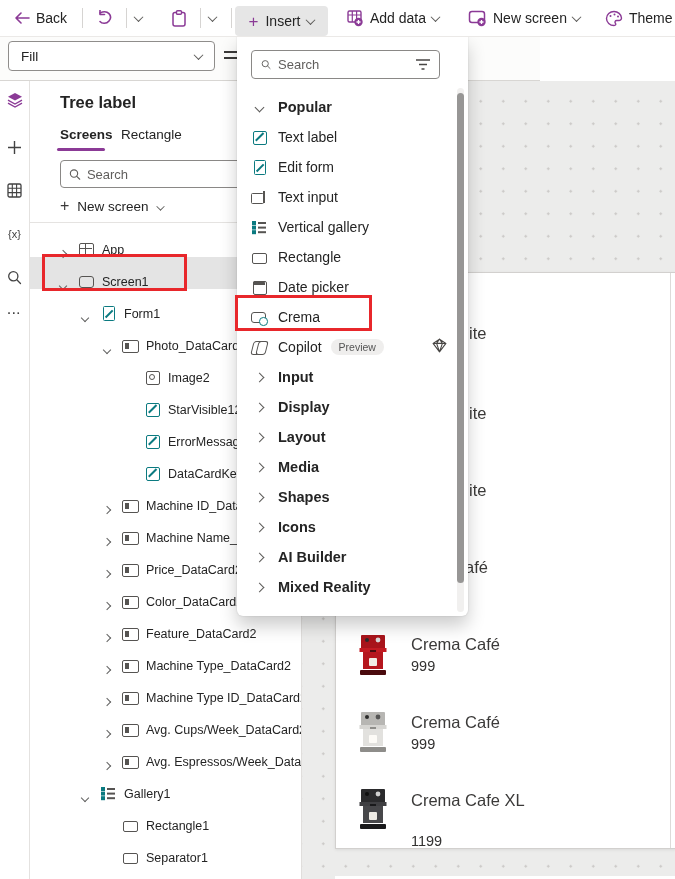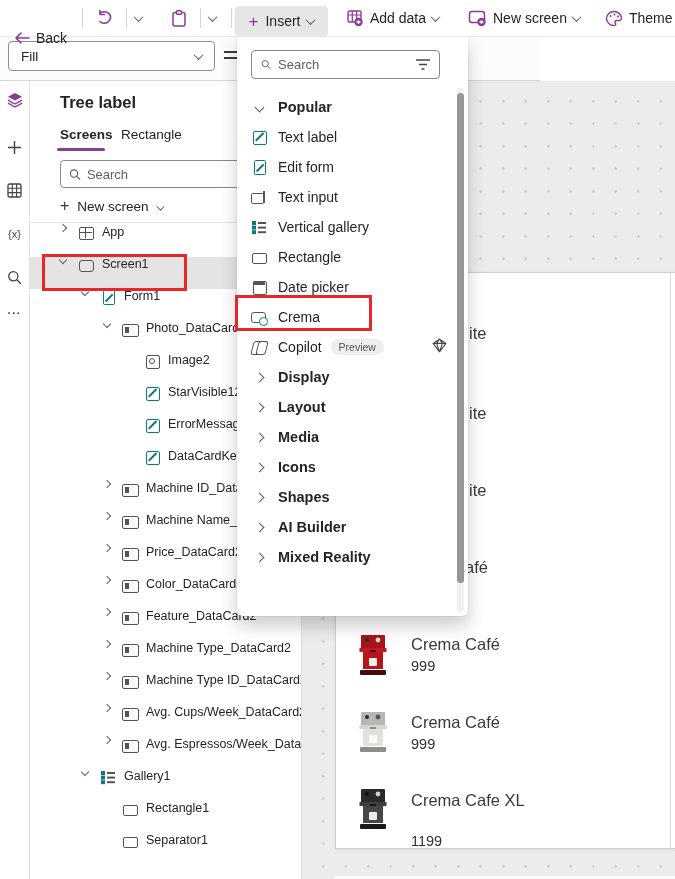--- a/index.html
+++ b/index.html
@@ -46,21 +46,21 @@
   .tree-search{ position:absolute; left:30px; top:79px; width:230px; height:28px; border:1px solid #8a8886;
                 border-radius:4px; background:#fff; display:flex; align-items:center; padding:0 8px; gap:6px;}
   .tree-search input, .menu-search input{ border:none; outline:none; background:transparent; font-size:13px;
                 width:100%; font-family:"Liberation Sans",sans-serif; color:#242424;}
   .tree-search input::placeholder, .menu-search input::placeholder{ color:#605e5c; }
   .newscreen{ position:absolute; left:30px; top:114px; height:22px; display:flex; align-items:center; gap:8px;
               font-size:13.5px; }
   .newscreen .pl{ font-size:16px; color:#3b3a39; line-height:1;}
   .tree-divider{ position:absolute; left:0; top:141px; width:272px; height:1px; background:#e5e3e1; }
   .tree-rows{ position:absolute; left:0; top:144px; width:272px; }
-  .trow{ height:32px; display:flex; align-items:flex-start; white-space:nowrap; font-size:12.5px; }
+  .trow{ height:32px; display:flex; align-items:flex-end; white-space:nowrap; font-size:12.5px; }
   .trow[data-sel="true"]{ background:#e4e4e4; }
   .trow[data-depth="1"]{ padding-left:30px; }
   .trow[data-depth="2"]{ padding-left:52px; }
   .trow[data-depth="3"]{ padding-left:74px; }
   .trow[data-depth="4"]{ padding-left:96px; }
   .chev-slot{ width:18px; flex:none; display:flex; align-items:center; }
   .tchev{ width:6px; height:6px; border-left:1.4px solid #616160; border-bottom:1.4px solid #616160; display:block;}
   .tchev[data-ch="down"]{ transform:rotate(-45deg); }
   .tchev[data-ch="right"]{ transform:rotate(-135deg); }
   .tchev[data-ch="none"]{ visibility:hidden; }
@@ -200,21 +200,21 @@
         <rect x="11" y="24" width="8" height="8" rx="1" fill="#efece6"></rect>
         <rect x="2" y="36" width="26" height="5" rx="1" fill="#19191b"></rect>
       </svg>
       <div class="gtitle" style="top:518px;">Crema Cafe XL</div>
       <div class="gprice" style="top:560px;text-align:right;">1199</div>
     </div>
   </div>
   <div class="bottom-strip"></div>
 
   <div class="toolbar">
-    <div class="tb" style="left:14px;margin-top:20px;">
+    <div class="tb" style="left:14px;">
       <svg width="16" height="12" viewBox="0 0 16 12">
         <path d="M7 1 L2 6 L7 11 M2 6 H15" stroke="#8b3a96" stroke-width="1.6" fill="none" stroke-linecap="round" stroke-linejoin="round"></path>
       </svg>
       <span>Back</span>
     </div>
     <div class="tbsep" style="left:82px;"></div>
     <div class="tb" style="left:96px;">
       <svg width="17" height="16" viewBox="0 0 17 16">
         <path d="M4 3 C12 -1 17 6 13 11 C10.5 14 6 14 4 11.5" stroke="#8b3a96" stroke-width="1.6" fill="none" stroke-linecap="round"></path>
         <path d="M4 0 L4 4.5 L8.5 4.5" stroke="#8b3a96" stroke-width="1.6" fill="none" stroke-linecap="round" stroke-linejoin="round"></path>
@@ -582,20 +582,28 @@
           <span class="mi" data-icon="copilot"></span>
           <span class="mlabel">Copilot</span>
           <span class="badge">Preview</span>
           <span class="premium">
             <svg width="15" height="15" viewBox="0 0 14 14">
               <path d="M7 1 L13 5 7 13 1 5 Z M1 5 H13 M7 1 L4.3 5 L7 13 M7 1 L9.7 5 L7 13" stroke="#484644" stroke-width="1" fill="none" stroke-linejoin="round"></path>
             </svg>
           </span>
         </div>
 
+        <div class="menu-row" data-kind="category">
+          <span class="chevslot">
+            <span class="mchev"></span>
+          </span>
+
+          <span class="mlabel">Input</span>
+
+        </div>
 
         <div class="menu-row" data-kind="category">
           <span class="chevslot">
             <span class="mchev"></span>
           </span>
 
           <span class="mlabel">Display</span>
 
         </div>
 
@@ -615,30 +623,30 @@
 
           <span class="mlabel">Media</span>
 
         </div>
 
         <div class="menu-row" data-kind="category">
           <span class="chevslot">
             <span class="mchev"></span>
           </span>
 
+          <span class="mlabel">Shapes</span>
+
+        </div>
+
+        <div class="menu-row" data-kind="category">
+          <span class="chevslot">
+            <span class="mchev"></span>
+          </span>
+
           <span class="mlabel">Icons</span>
-
-        </div>
-
-        <div class="menu-row" data-kind="category">
-          <span class="chevslot">
-            <span class="mchev"></span>
-          </span>
-
-          <span class="mlabel">Shapes</span>
 
         </div>
 
 
         <div class="menu-row" data-kind="category">
           <span class="chevslot">
             <span class="mchev"></span>
           </span>
 
           <span class="mlabel">AI Builder</span>

